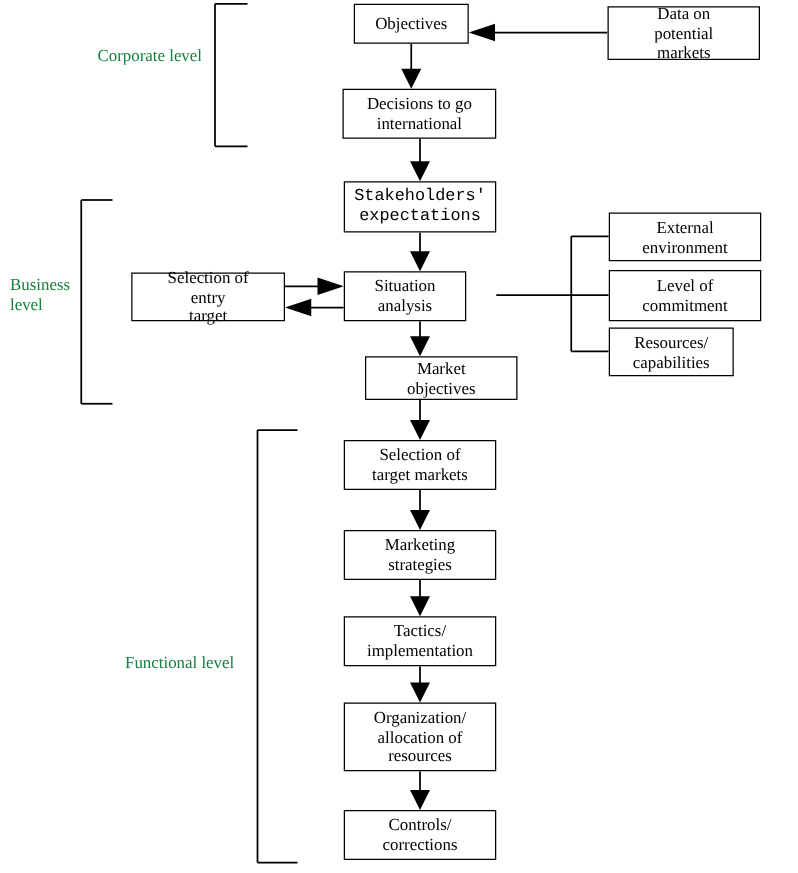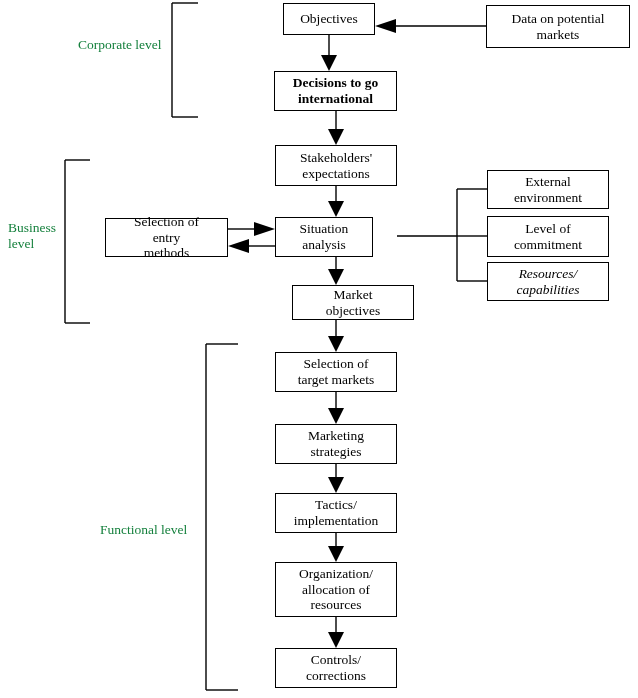--- a/index.html
+++ b/index.html
@@ -149,35 +149,35 @@
     </g>
 
   </svg>
 
   <div class="level-label" style="left:78px; top:37px;">Corporate level</div>
   <div class="level-label" style="left:8px; top:220px;">Business
 level</div>
   <div class="level-label" style="left:100px; top:522px;">Functional level</div>
 
   <div class="box" style="left:283px; top:3px; width:92px; height:32px;">Objectives</div>
-  <div class="box" style="left:486px; top:5px; width:144px; height:43px;">Data on potential
+  <div class="box" style="left:486px; top:5px; width:122px; height:43px;">Data on potential
 markets</div>
-  <div class="box" style="left:274px; top:71px; width:123px; height:40px;font-weight:bold;">Decisions to go
+  <div class="box" style="left:274px; top:71px; width:123px; height:40px;">Decisions to go
 international</div>
-  <div class="box" style="left:275px; top:145px; width:122px; height:41px;">Stakeholders'
+  <div class="box" style="left:275px; top:145px; width:122px; height:41px;font-family:Liberation Mono, monospace;">Stakeholders'
 expectations</div>
   <div class="box" style="left:105px; top:218px; width:123px; height:39px;">Selection of entry
-methods</div>
+target</div>
   <div class="box" style="left:275px; top:217px; width:98px; height:40px;">Situation
 analysis</div>
   <div class="box" style="left:487px; top:170px; width:122px; height:39px;">External
 environment</div>
   <div class="box" style="left:487px; top:216px; width:122px; height:41px;">Level of
 commitment</div>
-  <div class="box" style="left:487px; top:262px; width:122px; height:39px;font-style:italic;">Resources/
+  <div class="box" style="left:487px; top:262px; width:100px; height:39px;">Resources/
 capabilities</div>
   <div class="box" style="left:275px; top:285px; width:122px; height:35px;margin-left:17px;">Market objectives</div>
   <div class="box" style="left:275px; top:352px; width:122px; height:40px;">Selection of
 target markets</div>
   <div class="box" style="left:275px; top:424px; width:122px; height:40px;">Marketing
 strategies</div>
   <div class="box" style="left:275px; top:493px; width:122px; height:40px;">Tactics/
 implementation</div>
   <div class="box" style="left:275px; top:562px; width:122px; height:55px;">Organization/
 allocation of

